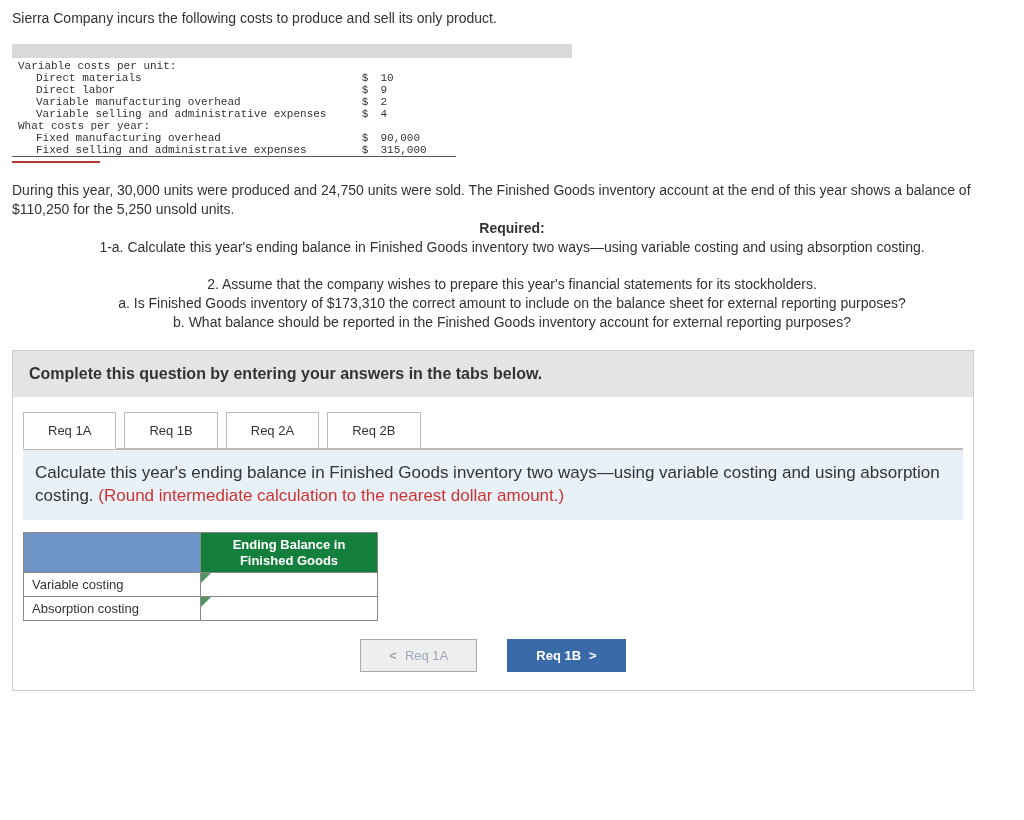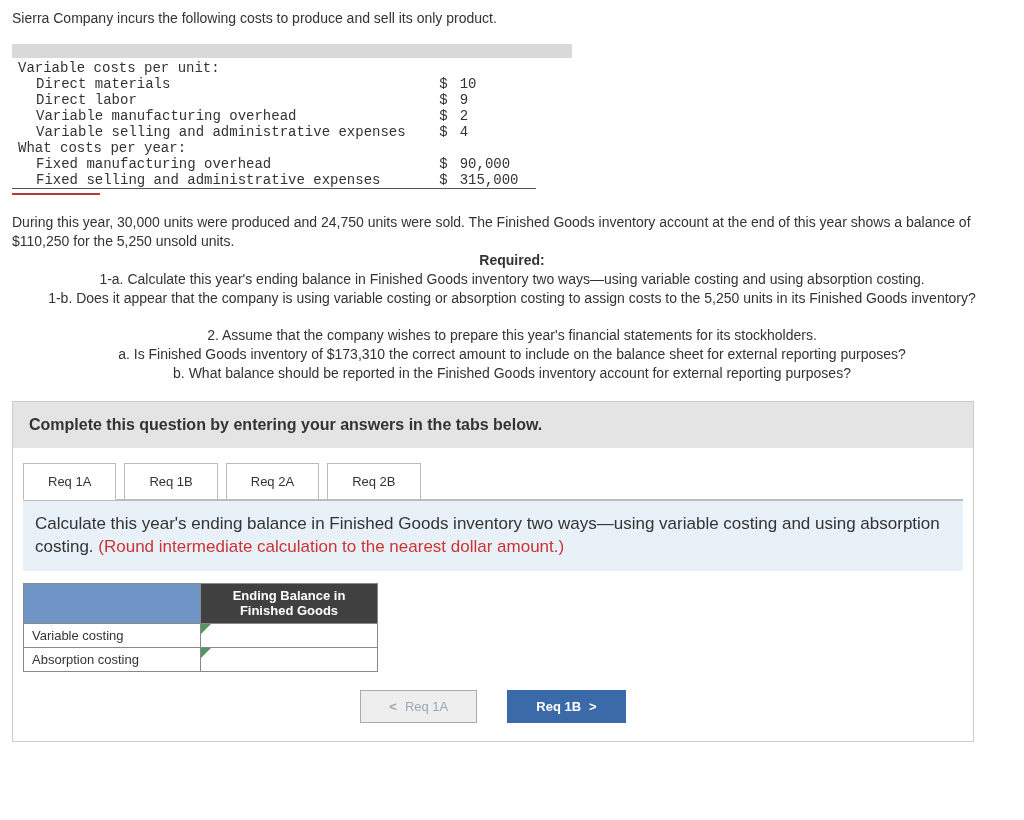--- a/index.html
+++ b/index.html
@@ -10,21 +10,21 @@
     padding: 10px 12px;
     width: 1024px;
     box-sizing: border-box;
     background: #fff;
   }
   .intro {
     margin-bottom: 18px;
   }
   .costs-table {
     font-family: "Courier New", monospace;
-    font-size: 14px;
+    font-size: 11px;
     border-collapse: collapse;
     margin-bottom: 4px;
   }
   .costs-table td {
     padding: 0 6px;
     white-space: pre;
   }
   .costs-header-bar {
     background: #d9d9d9;
     height: 14px;
@@ -88,21 +88,21 @@
   .input-table {
     margin: 12px 10px 18px 10px;
     border-collapse: collapse;
     font-size: 13px;
   }
   .input-table th, .input-table td {
     border: 1px solid #888;
     padding: 4px 8px;
   }
   .input-table th {
-    background: #404040;
+    background: #15803d;
     color: #fff;
     font-weight: bold;
     text-align: center;
     line-height: 1.2;
   }
   .input-table .blank-header {
     background: #6f95c7;
     width: 160px;
   }
   .input-table .entry-cell {
@@ -198,21 +198,20 @@
   </tr>
 </tbody>
   </table>
 <div class="red-bar"></div>
 
 <div class="body-text">During this year, 30,000 units were produced and 24,750 units were sold. The Finished Goods inventory account at the end of this year shows a balance of $110,250 for the 5,250 unsold units.</div>
 
 <div class="req-block">
   <div class="req-title">Required:</div>
   <div>1-a. Calculate this year's ending balance in Finished Goods inventory two ways—using variable costing and using absorption costing.</div>
-  <div>1-b. Does it appear that the company is using variable costing or absorption costing to assign costs to the 5,250 units in its Finished Goods inventory?</div>
   <br>
   <div>2. Assume that the company wishes to prepare this year's financial statements for its stockholders.</div>
   <div>a. Is Finished Goods inventory of $173,310 the correct amount to include on the balance sheet for external reporting purposes?</div>
   <div>b. What balance should be reported in the Finished Goods inventory account for external reporting purposes?</div>
 </div>
 
 <div class="answer-area">
   <div class="instruction-bar">Complete this question by entering your answers in the tabs below.</div>
 
   <div class="tab-row">

